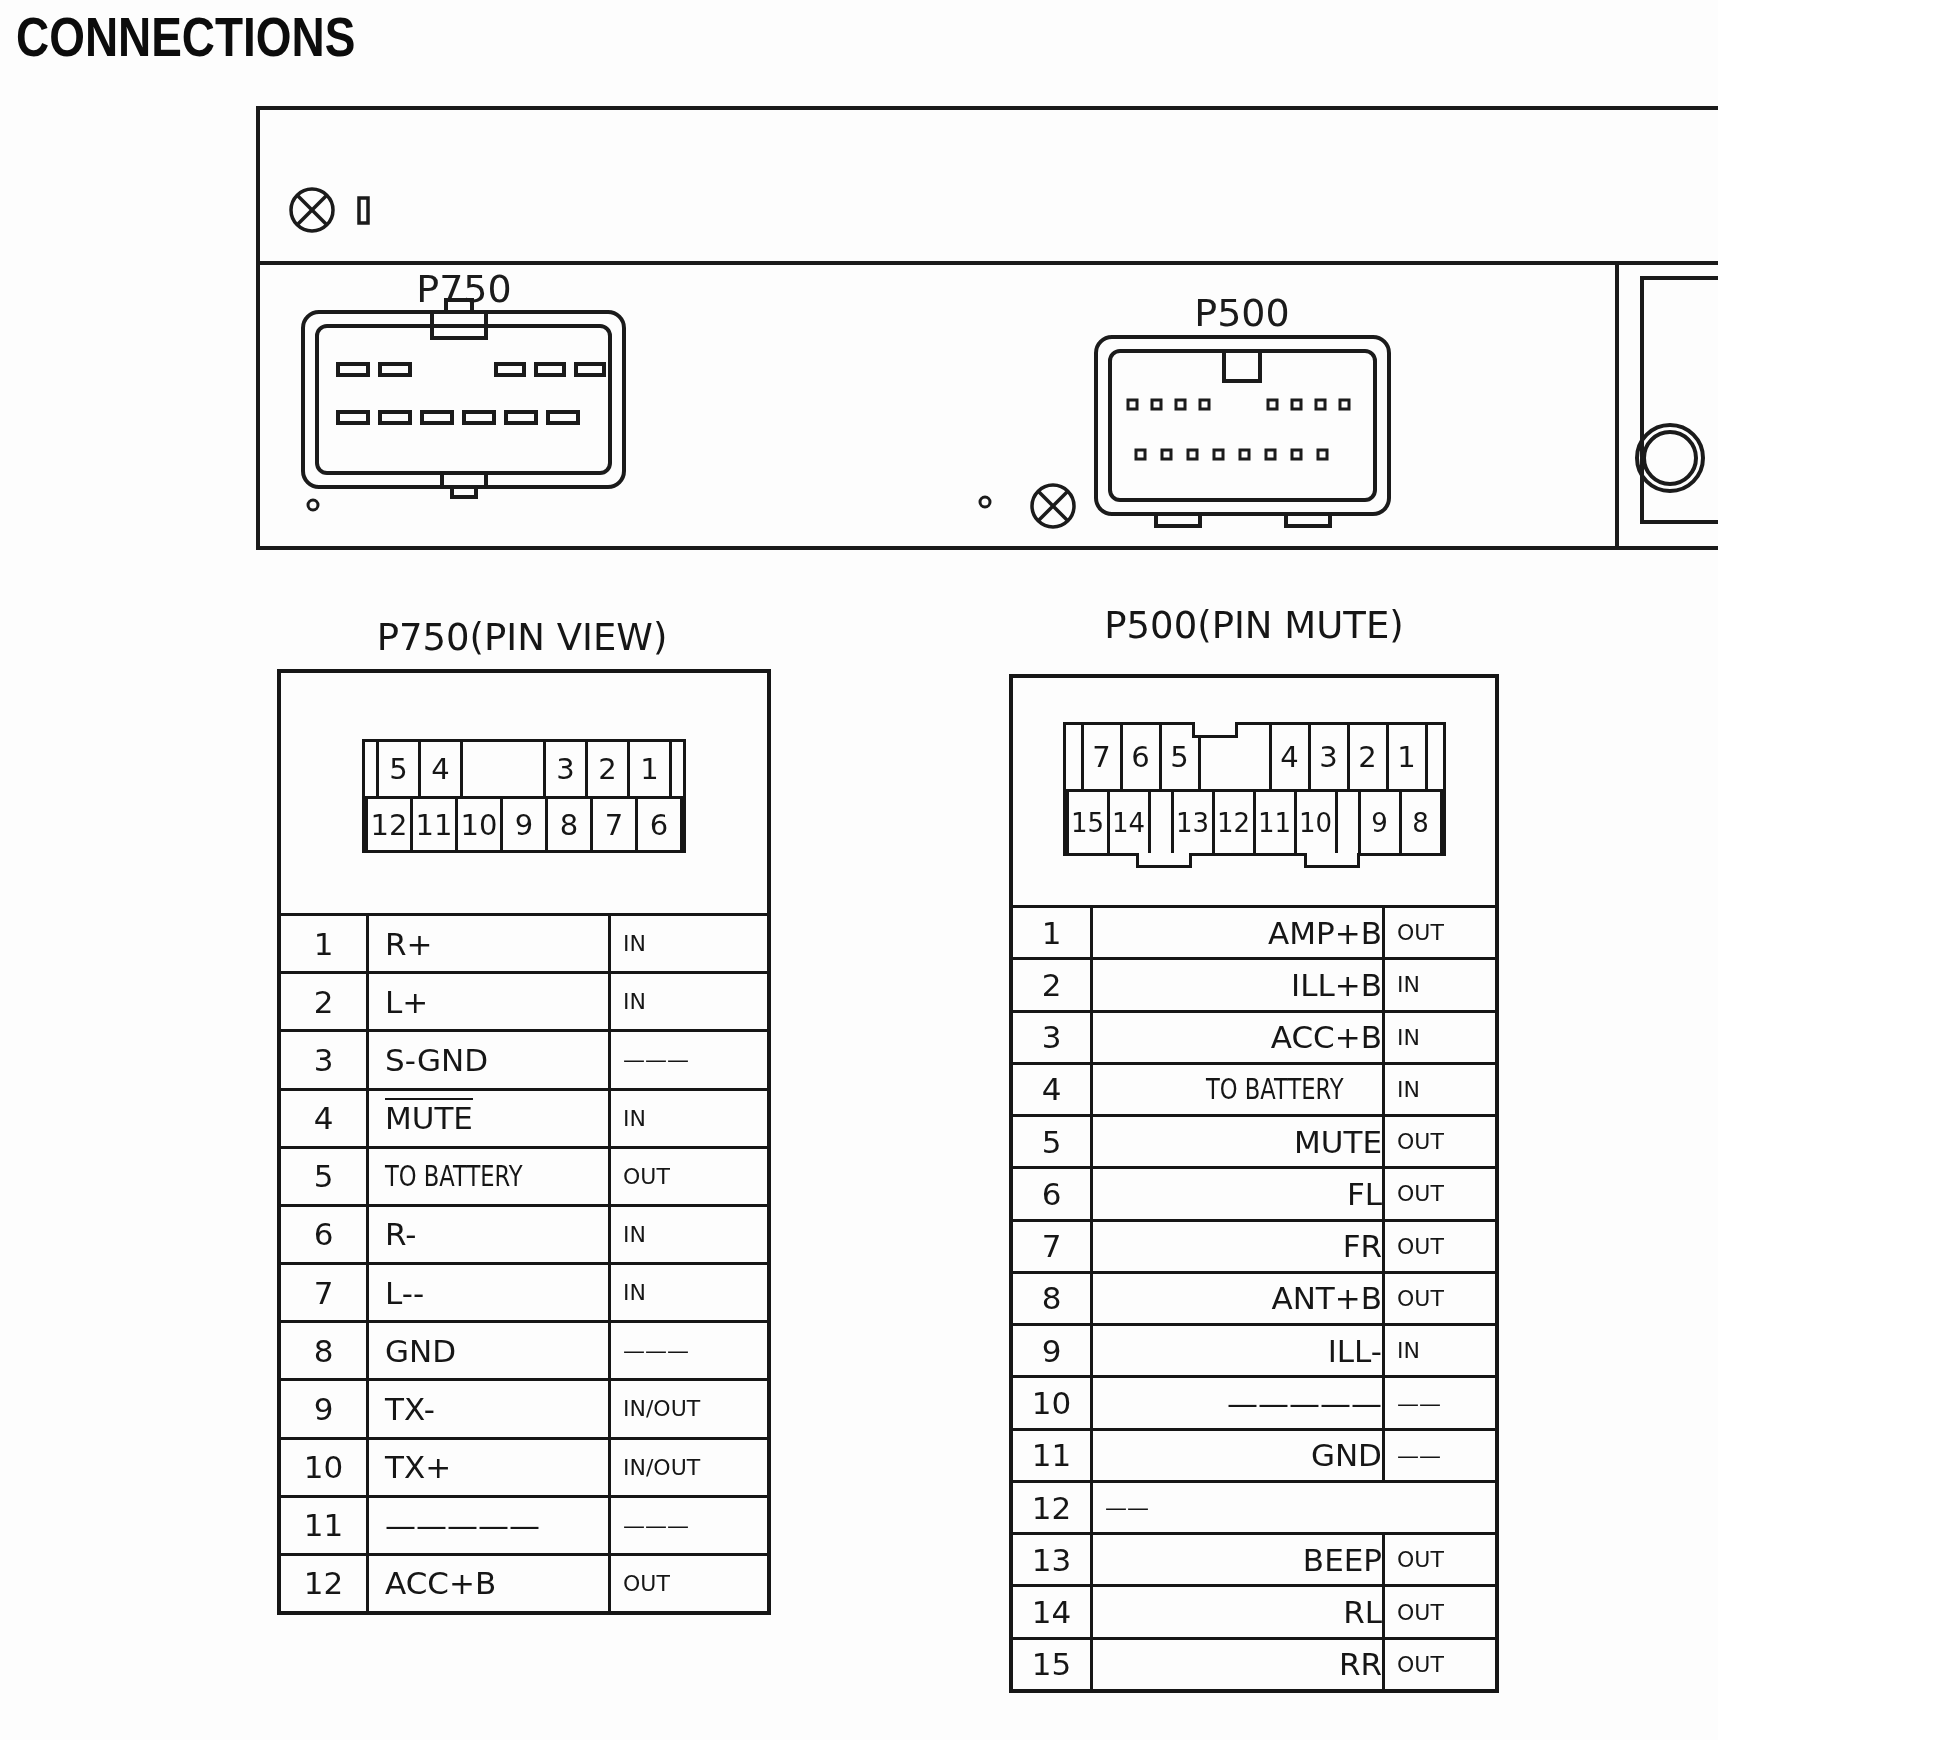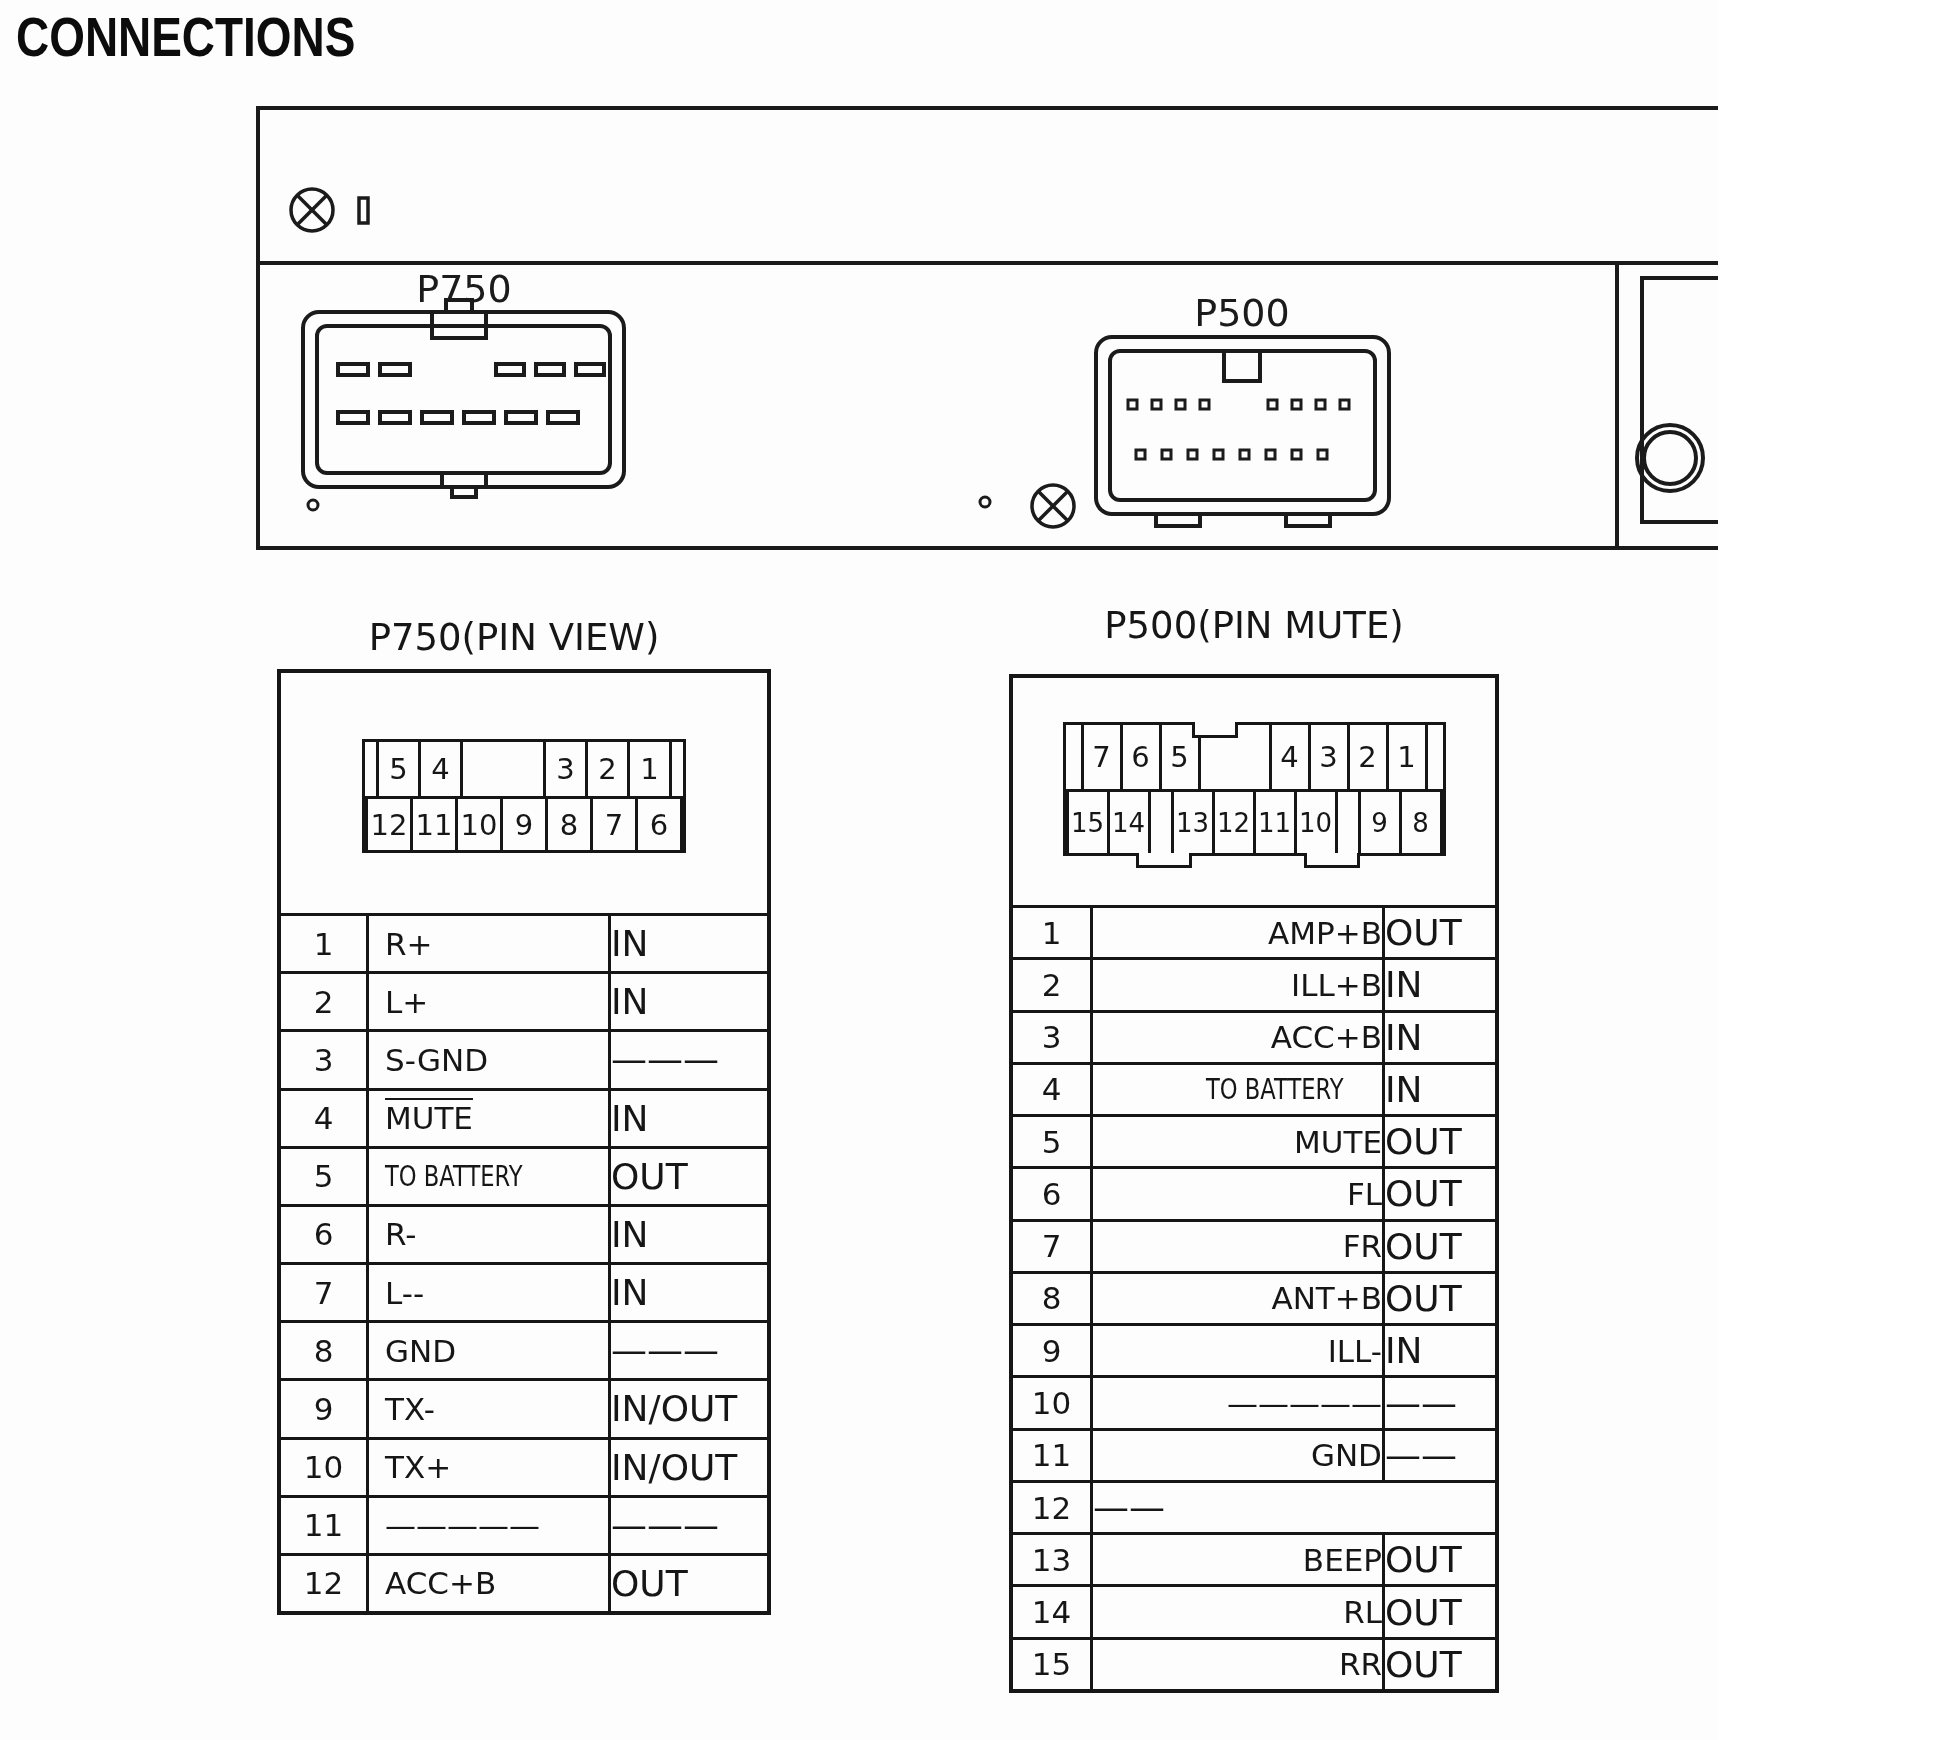--- a/index.html
+++ b/index.html
@@ -6,21 +6,21 @@
   .canvas{
     position:relative;width:1718px;height:1740px;background:#fdfdfd;
     font-family:"DejaVu Sans",sans-serif;color:#161616;overflow:hidden;
   }
   .title{
     position:absolute;left:16px;top:4px;font-size:56px;font-weight:900;
     letter-spacing:0px;transform:scaleX(0.82);transform-origin:left top;
     font-family:"Liberation Sans",sans-serif;color:#0c0c0c;
   }
   .ptitle{position:absolute;font-size:37px;text-align:center;color:#161616;}
-  #t750{left:267px;top:616px;width:494px;text-align:center;}
+  #t750{left:275px;top:616px;width:494px;text-align:center;}
   #t500{left:1009px;top:604px;width:490px;}
 
   .panel{
     position:absolute;border:4px solid #161616;box-sizing:border-box;
     display:flex;flex-direction:column;background:#fdfdfd;
   }
   #p750-panel{left:277px;top:669px;width:494px;height:946px;}
   #p500-panel{left:1009px;top:674px;width:490px;height:1019px;}
 
   .pin-head{flex:0 0 auto;display:flex;justify-content:center;align-items:flex-start;box-sizing:border-box;}
@@ -66,21 +66,21 @@
   .tbl{flex:1 1 auto;display:flex;flex-direction:column;border-top:3px solid #161616;}
   .trow{flex:1;display:flex;border-bottom:3px solid #161616;box-sizing:border-box;align-items:stretch;}
   .trow:last-child{border-bottom:none;}
   .cell{display:flex;align-items:center;box-sizing:border-box;overflow:hidden;}
   .cpin{justify-content:center;border-right:3px solid #161616;font-size:31px;}
   #p750-panel .cpin{width:88px;}
   #p500-panel .cpin{width:80px;}
   .cname{border-right:3px solid #161616;padding-left:16px;font-size:31px;white-space:nowrap;}
   #p750-panel .cname{width:242px;}
   #p500-panel .cname{width:292px;justify-content:flex-end;}
-  .cdir{flex:1;font-size:36px;white-space:nowrap;}
+  .cdir{flex:1;padding-left:12px;font-size:22px;white-space:nowrap;}
   .overline{text-decoration:overline;text-decoration-thickness:2px;}
   .condensed{transform:scaleX(0.78);transform-origin:left center;font-size:29px;}
 </style>
 </head>
 <body>
 
 <div class="canvas">
 
   <div class="title">CONNECTIONS</div>
 

